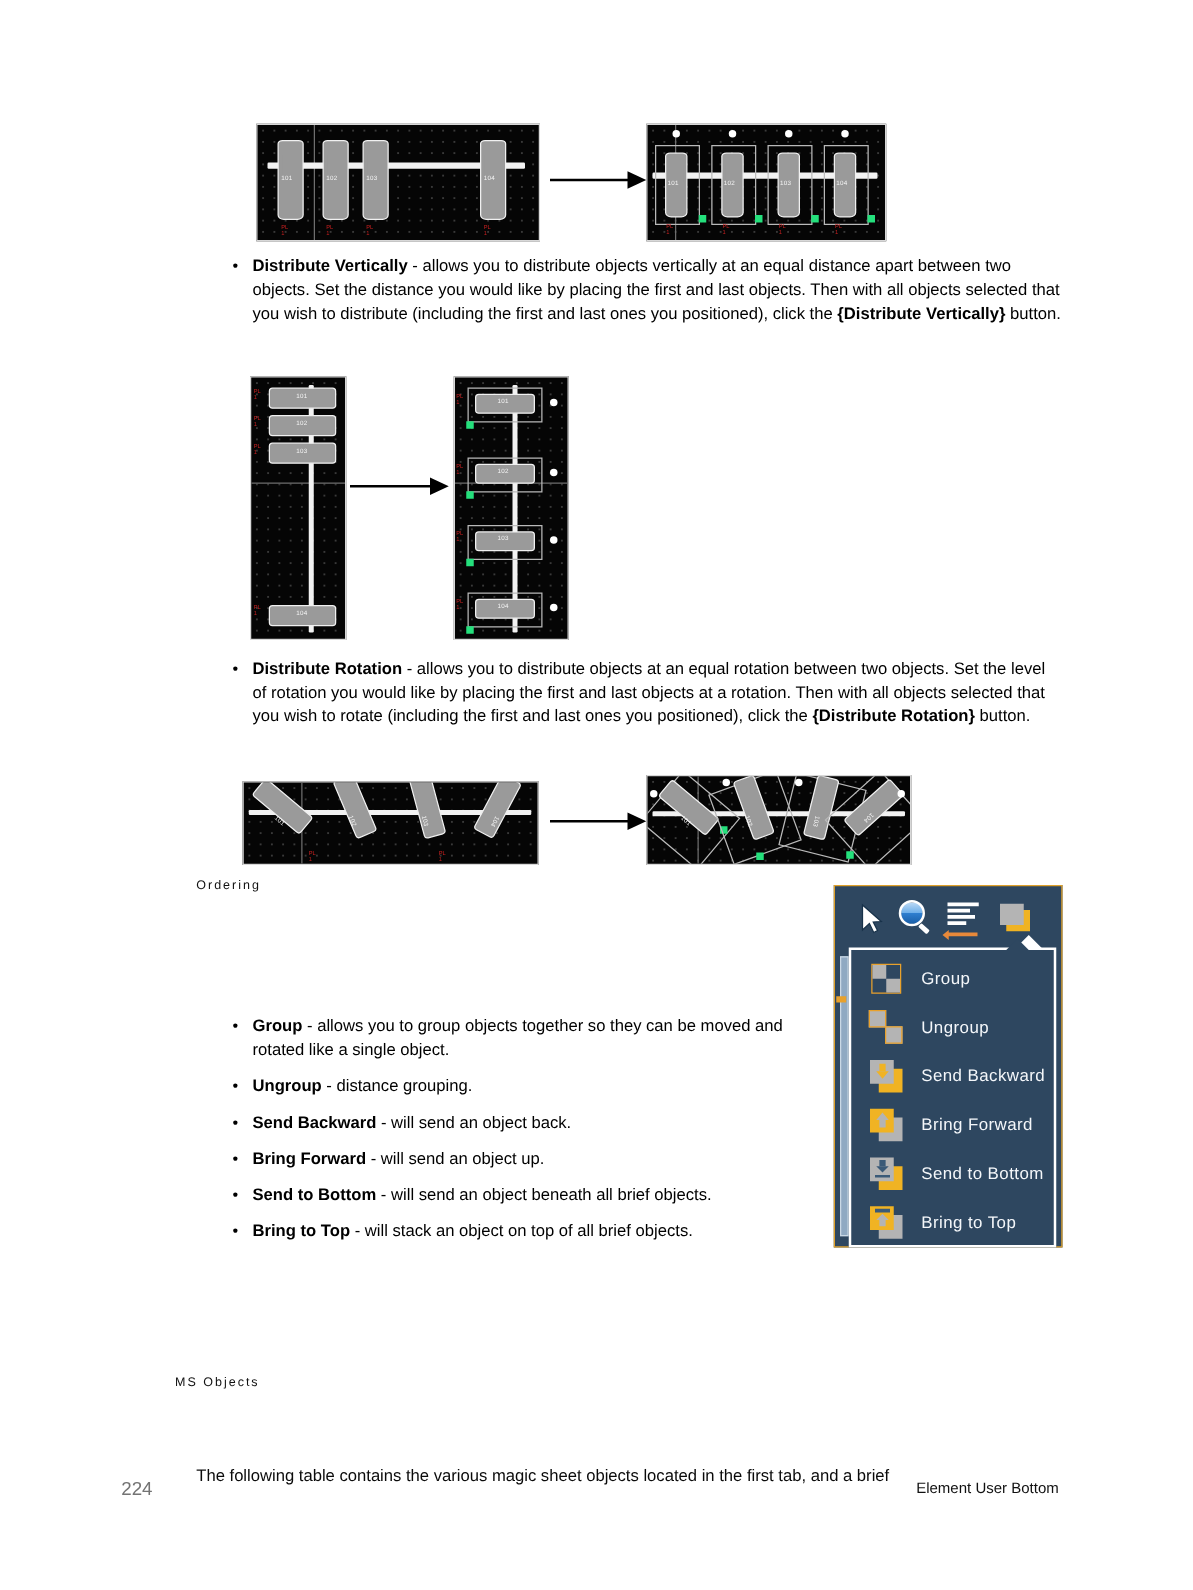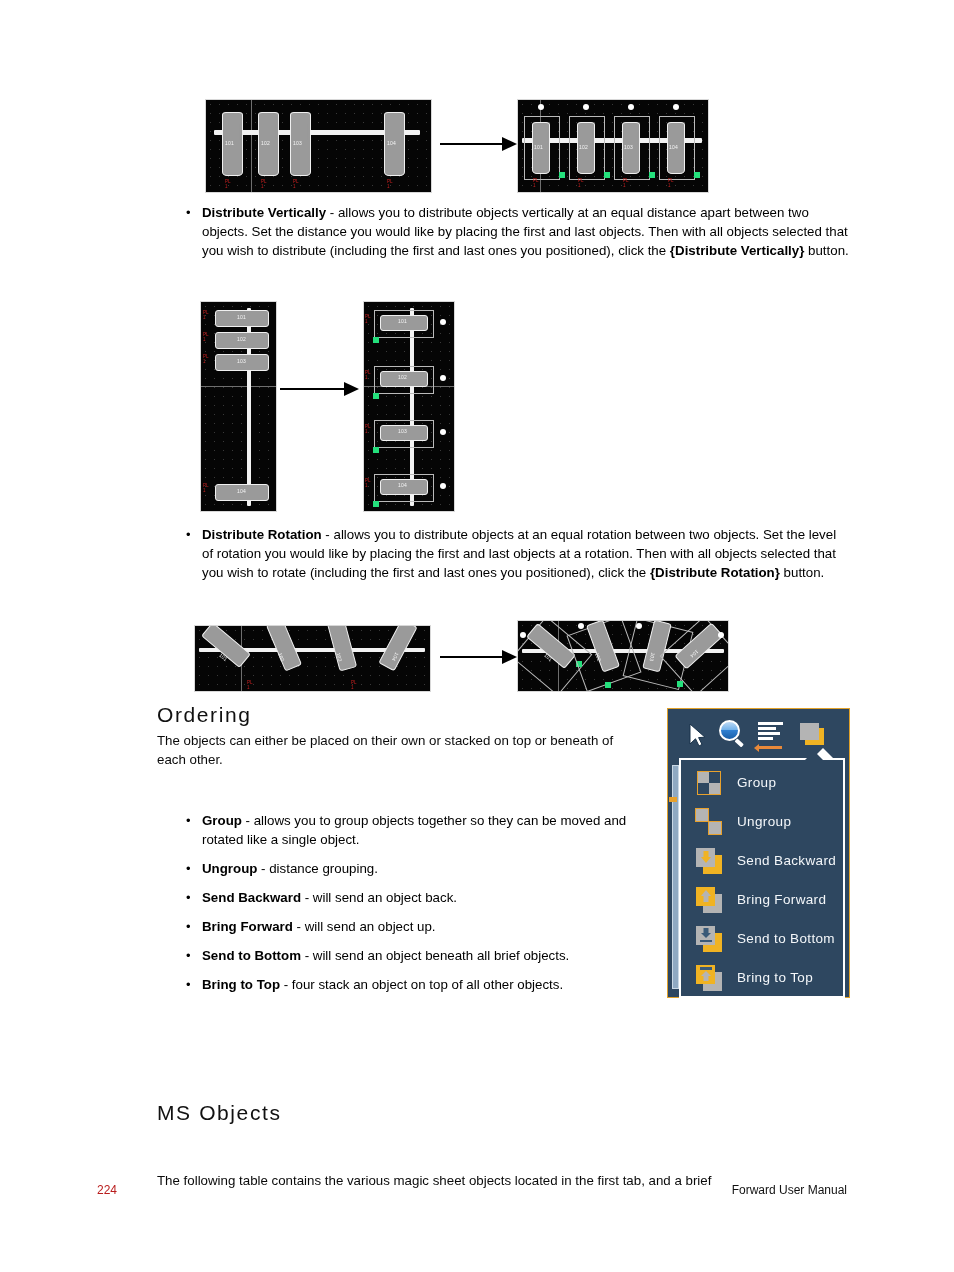--- a/index.html
+++ b/index.html
@@ -34,21 +34,21 @@
   b{ font-weight:bold; }
 
   .h1{
     font-size:19px;
     font-weight:bold;
     letter-spacing:1.7px;
     color:#000;
     font-family:"Liberation Sans", sans-serif;
   }
   .h2{
-    font-size:21px;
+    font-size:10px;
     font-weight:normal;
     letter-spacing:1.6px;
     color:#111;
   }
 
   
   .fig{
     position:absolute;
     background:#050505;
     border:1px solid #d8d8d8;
@@ -236,21 +236,21 @@
   .align-arrow{ position:absolute; left:2px; bottom:2px; height:2.6px; background:#e8893a; }
   .align-arrow:before{
     content:""; position:absolute; left:-4px; top:-2.6px;
     border-top:4px solid transparent; border-bottom:4px solid transparent;
     border-right:5px solid #e8893a;
   }
   .order-sq-y{ position:absolute; left:7px; top:9px; width:19px;height:17px; background:#f0b323; }
   .order-sq-g{ position:absolute; left:2px; top:4px; width:19px;height:17px; background:#b4b4b4; }
 
   
-  .footer-num{ position:absolute; font-size:12px; color:#b91c1c; }
+  .footer-num{ position:absolute; font-size:15px; color:#737373; }
   .footer-txt{ position:absolute; font-size:12px; color:#111; }
 </style>
 </head>
 <body>
 
 <div class="page">
 
   <div class="fig" style="left:205px; top:99px; width:225px; height:92px;">
     <div class="grid"></div>
     <div class="guide-v" style="left:45px;"></div>
@@ -436,21 +436,20 @@
 
     <div class="sel-box" style="left:152px; top:8px; width:58px; height:52px; transform:rotate(138deg); transform-origin:center;"></div>
     <div class="fx h" style="left:156px; top:16px; width:48px; height:16px; transform:rotate(138deg); transform-origin:center;"></div>
     <div class="chlabel" style="left:172px; top:30px; transform:rotate(138deg);">104</div>
     <div class="handle-w" style="left:200px; top:11px;"></div>
     <div class="handle-g" style="left:159px; top:60px;"></div>
   </div>
 
   <div class="h2" style="position:absolute; left:157px; top:703px;">Ordering</div>
 
-  <div class="body-text" style="position:absolute; left:157px; top:732px; width:485px;">The objects can either be placed on their own or stacked on top or beneath of each other.</div>
 
 
   <div class="bullet-row" style="position:absolute; left:186px; top:811px; width:455px;">
     <div class="bullet-dot">•</div>
     <div class="bullet-body">
       <b>Group</b><span> - allows you to group objects together so they can be moved and rotated like a single object.</span>
     </div>
   </div>
 
   <div class="bullet-row" style="position:absolute; left:186px; top:859px; width:455px;">
@@ -477,21 +476,21 @@
   <div class="bullet-row" style="position:absolute; left:186px; top:946px; width:470px;">
     <div class="bullet-dot">•</div>
     <div class="bullet-body">
       <b>Send to Bottom</b><span> - will send an object beneath all brief objects.</span>
     </div>
   </div>
 
   <div class="bullet-row" style="position:absolute; left:186px; top:975px; width:470px;">
     <div class="bullet-dot">•</div>
     <div class="bullet-body">
-      <b>Bring to Top</b><span> - four stack an object on top of all other objects.</span>
+      <b>Bring to Top</b><span> - will stack an object on top of all brief objects.</span>
     </div>
   </div>
 
   <div class="ui-panel" style="left:667px; top:708px; width:183px; height:290px;">
 
     <div class="ui-toolbar">
 
       <div class="tb-icon cursor-ico" style="left:10px;">
         <svg width="34" height="32" viewBox="0 0 34 32">
           <path d="M12 5 L12 25 L17.5 19.8 L21 27 L24 25.4 L20.6 18.6 L27 18.2 Z" fill="#ffffff" stroke="#18324a" stroke-width="1"></path>
@@ -593,20 +592,20 @@
             <div class="arw-stem" style="top:9px;height:5px;background:#b4b4b4;"></div>
           </div>
         </div>
       </div>
       <div class="dd-label">Bring to Top</div>
     </div>
   </div>
 
 
 
-  <div class="h2" style="position:absolute; left:157px; top:1101px;">MS Objects</div>
+  <div class="h2" style="position:absolute; left:140px; top:1101px;">MS Objects</div>
 
   <div class="body-text" style="position:absolute; left:157px; top:1130px; width:690px;margin-top:42px;">The following table contains the various magic sheet objects located in the first tab, and a brief</div>
 
   <div class="footer-num" style="left:97px; top:1183px;">224</div>
-  <div class="footer-txt" style="right:107px; top:1183px;">Forward User Manual</div>
+  <div class="footer-txt" style="right:107px; top:1183px;">Element User Bottom</div>
 
 </div>
 
 </body></html>

